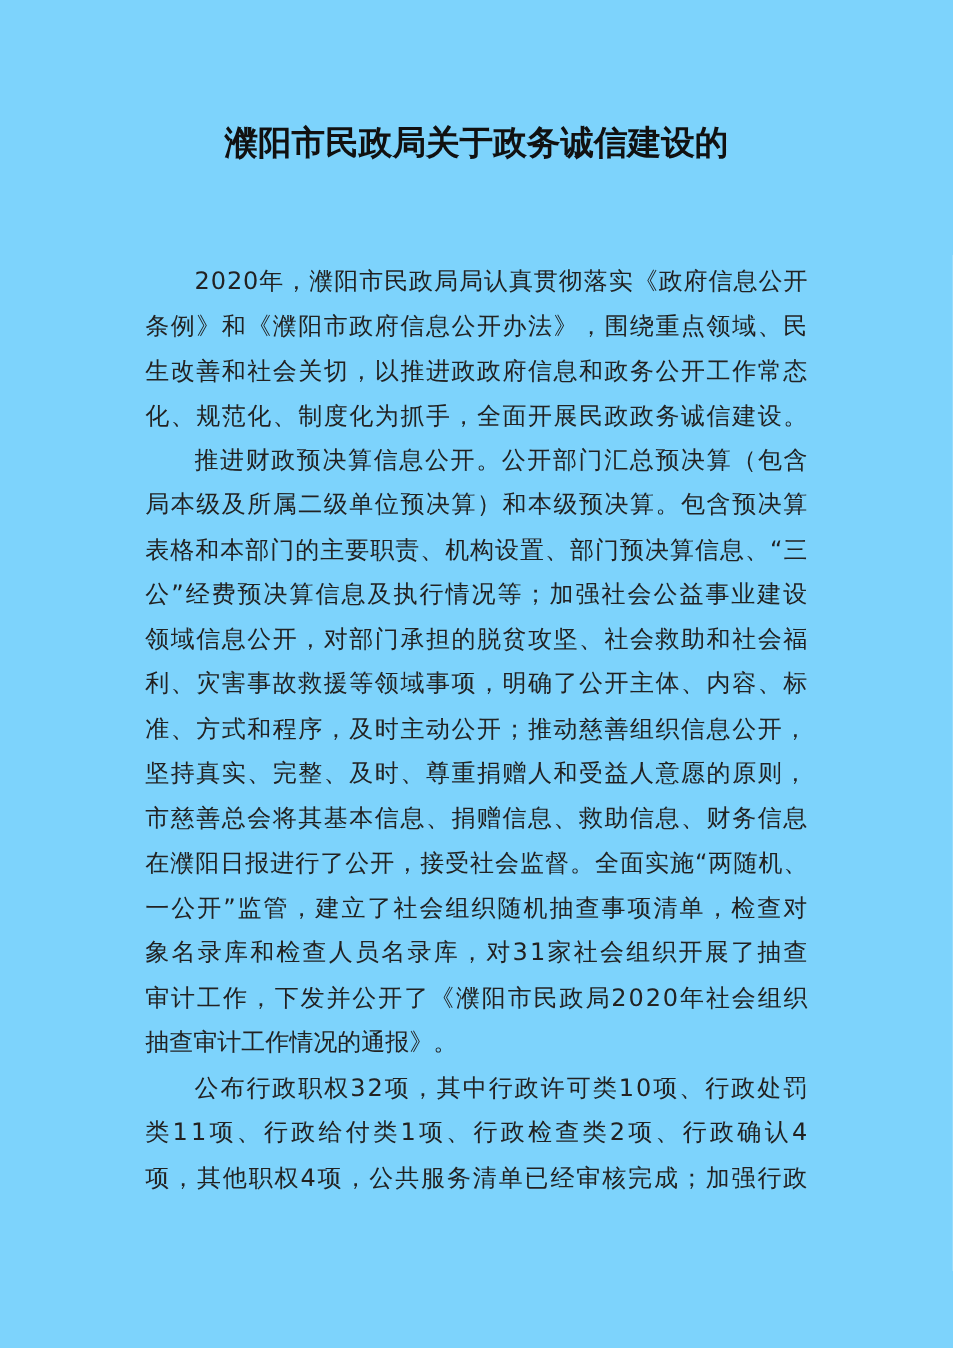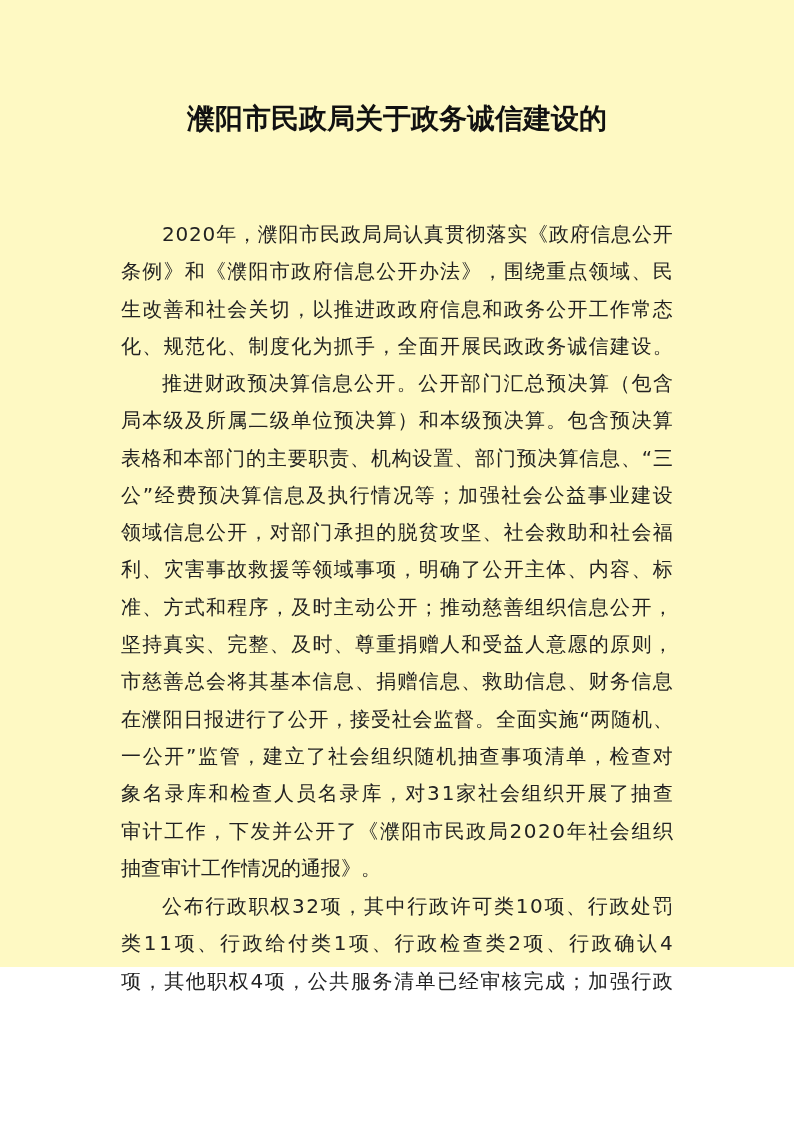--- a/index.html
+++ b/index.html
@@ -11,22 +11,22 @@
       width: 794px;
       height: 1123px;
       position: relative;
       overflow: hidden;
       color: #1a1a1a;
     }
     .page {
       position: absolute;
       left: 0; top: 0;
       width: 794px;
-      height: 967px;
-      background: #fef9c3;
+      height: 1123px;
+      background: #7dd3fc;
     }
     .title {
       position: absolute;
       left: 0;
       width: 794px;
       text-align: center;
       font-family: "DejaVu Serif", "Liberation Serif", serif;
       font-weight: bold;
       font-size: 28px;
       line-height: 38px;

